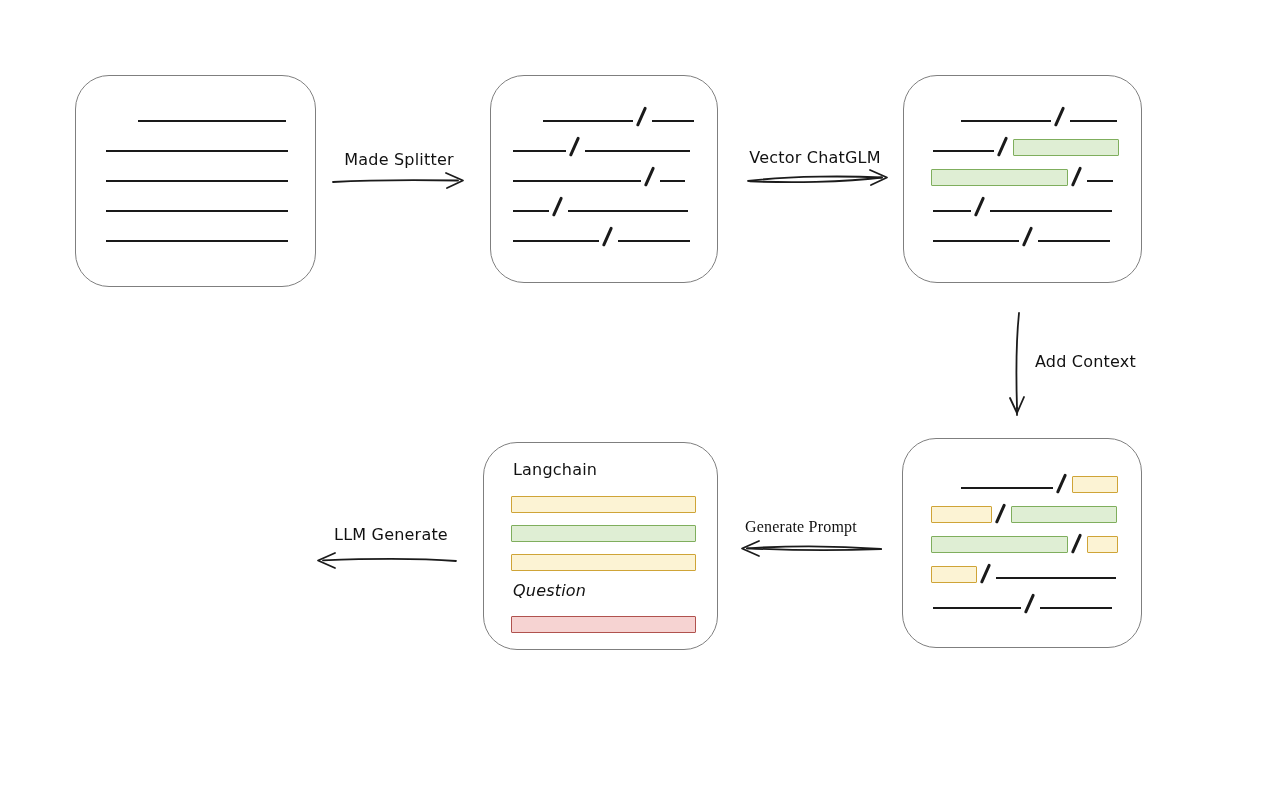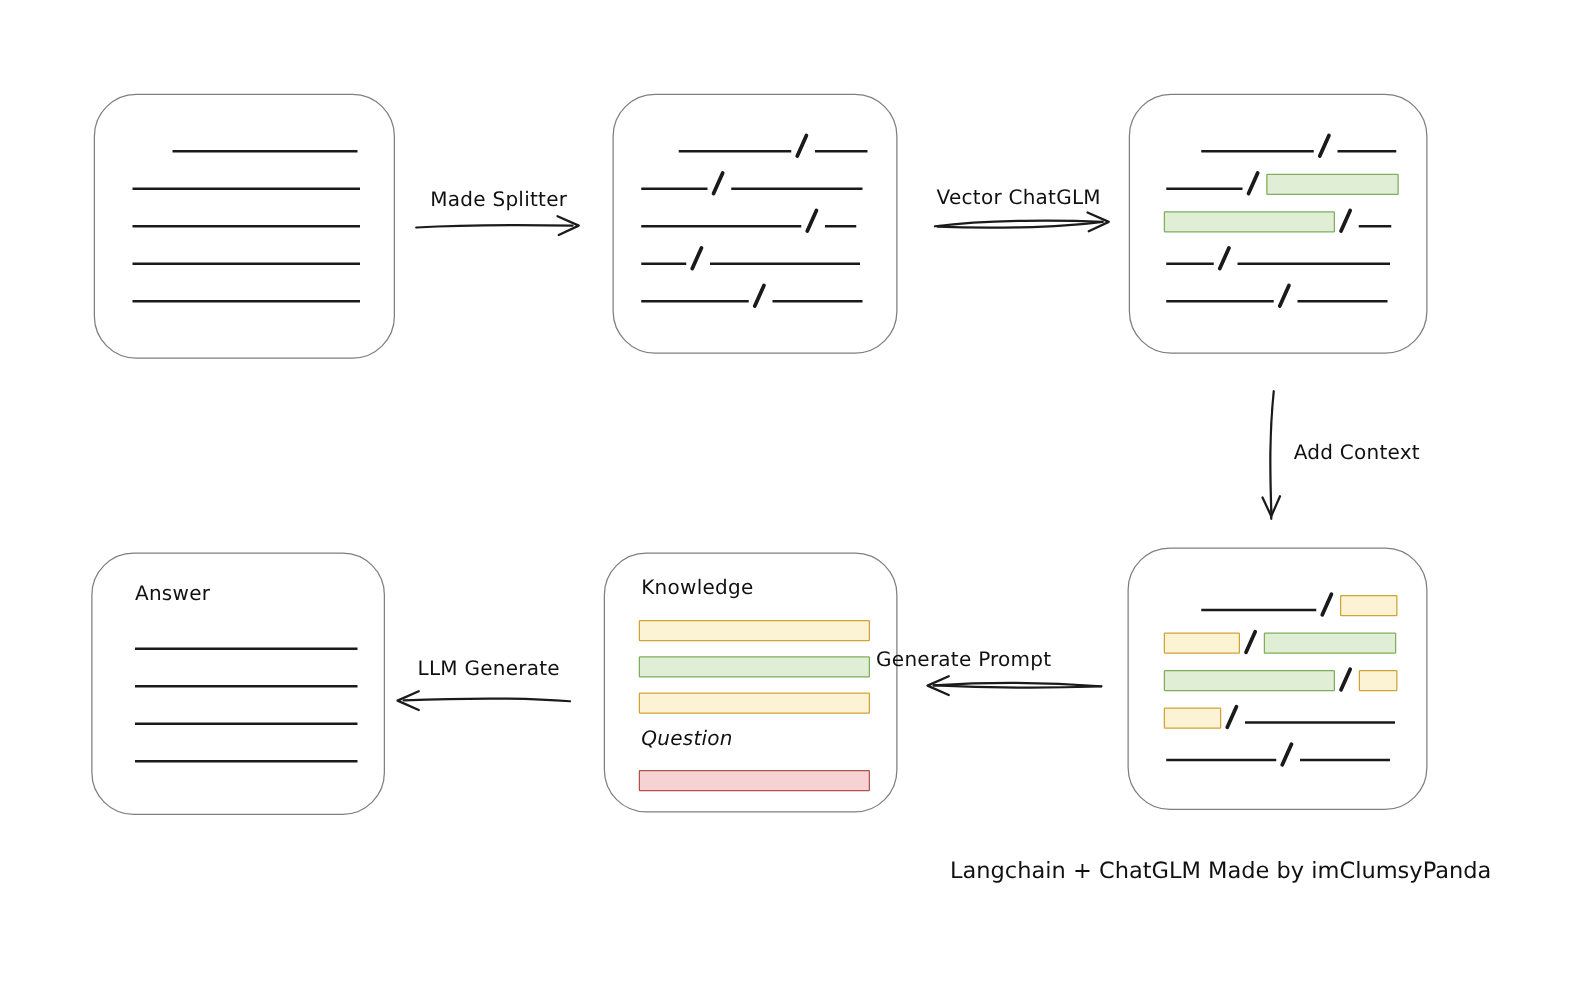--- a/index.html
+++ b/index.html
@@ -159,41 +159,32 @@
         </div>
         <div class="row" style="margin-left: 30px;">
           <div class="seg-line" style="width: 88px;"></div>
           <div class="seg-slash"></div>
           <div class="seg-line" style="width: 72px;"></div>
         </div>
       </div>
   </div>
 
   <div class="box" style="left:483px;top:442px;width:235px;height:208px;">
-    <div class="label" style="left:29px;top:17px;">Knowledge</div>
+    <div class="label" style="left:29px;top:17px;">Langchain</div>
     <div style="position:absolute;left:0;top:53px;">
         <div class="prompt-bar" style="background: rgb(252, 243, 212); border-color: rgb(207, 164, 55);"></div>
         <div class="prompt-bar" style="background: rgb(223, 238, 212); border-color: rgb(127, 174, 93);"></div>
         <div class="prompt-bar" style="background: rgb(252, 243, 212); border-color: rgb(207, 164, 55);"></div>
       </div>
     <div class="label" style="left:29px;top:138px;font-style:italic;">Question</div>
     <div style="position:absolute;left:0;top:173px;">
         <div class="prompt-bar" style="background: rgb(246, 211, 210); border-color: rgb(176, 82, 78);"></div>
       </div>
   </div>
 
-  <div class="box" style="left:73px;top:442px;width:235px;height:210px;">
-    <div class="label" style="left:34px;top:22px;">Answer</div>
-    <div style="position:absolute;left:0;top:75px;">
-        <div class="answer-line"></div>
-        <div class="answer-line"></div>
-        <div class="answer-line"></div>
-        <div class="answer-line"></div>
-      </div>
-  </div>
 
   <svg id="arrows" viewBox="0 0 1262 792">
     <g>
       <path d="M333,182 C 378,179.5 428,180 458,180.5"></path>
       <polyline points="446,173 463,180.5 447,188"></polyline>
     </g>
     <g>
       <path d="M748,181 C 792,175.5 850,176 882,177.5"></path>
       <path d="M882,177.5 C 844,182.5 788,183 750,181.3"></path>
       <polyline points="870,170 887,177.5 871,185"></polyline>
@@ -210,18 +201,17 @@
     </g>
     <g>
       <path d="M456,561 C 412,557.5 368,558.5 323,560.3"></path>
       <polyline points="335,553 318,560.5 335,568"></polyline>
     </g>
   </svg>
 
   <div class="label arrow-label" style="left:333px;top:150px;width:132px;">Made Splitter</div>
   <div class="label arrow-label" style="left:745px;top:148px;width:140px;">Vector ChatGLM</div>
   <div class="label" style="left:1035px;top:352px;">Add Context</div>
-  <div class="label arrow-label" style="left:698px;top:518px;width:146px;">Generate Prompt</div>
+  <div class="label arrow-label" style="left:728px;top:518px;width:146px;font-family:Liberation Serif, serif;">Generate Prompt</div>
   <div class="label arrow-label" style="left:328px;top:525px;width:126px;">LLM Generate</div>
 
-  <div class="credit">Langchain + ChatGLM Made by imClumsyPanda</div>
 
 </div>
 
 </body></html>

